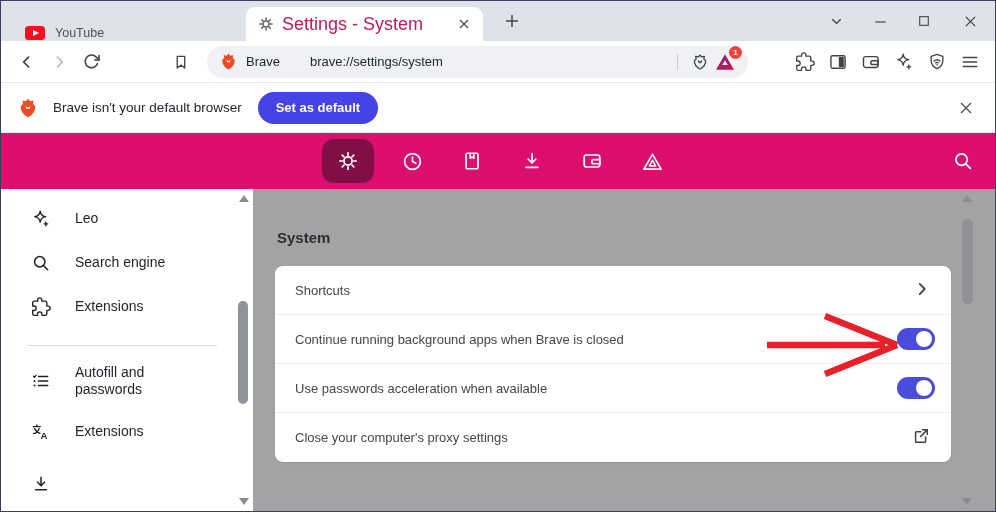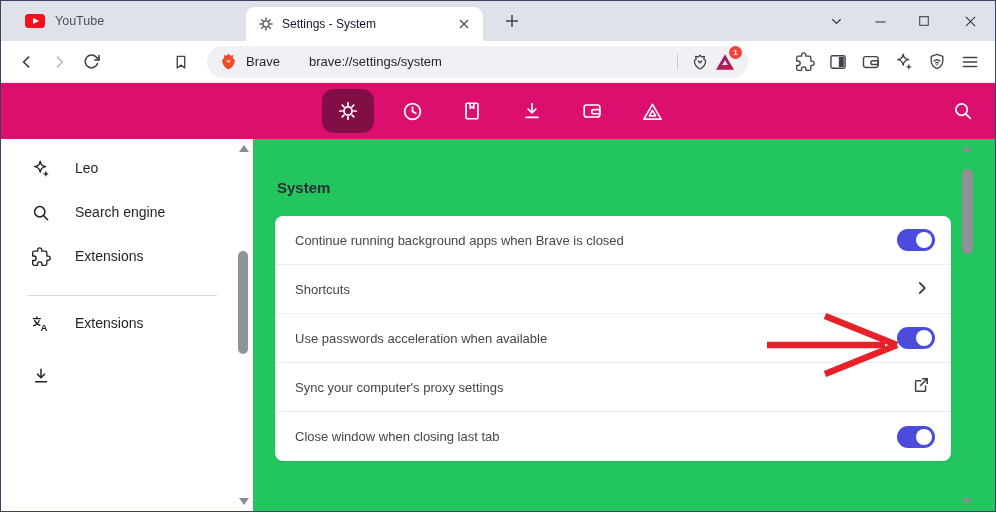--- a/index.html
+++ b/index.html
@@ -2,40 +2,40 @@
 <html><head>
 <meta charset="utf-8">
 <style>
   * { margin:0; padding:0; box-sizing:border-box; }
   html,body { width:996px; height:512px; overflow:hidden; }
   body { font-family:"Liberation Sans", sans-serif; background:#fff; }
   .window { width:996px; height:512px; border:1px solid #3a4062; display:flex; flex-direction:column; background:#fff; position:relative; }
 
   
   .tabbar { height:40px; background:#e0e2e9; position:relative; flex:0 0 auto; }
-  .tab-inactive { position:absolute; left:10px; top:0; height:40px; width:225px; display:flex; align-items:center; gap:10px; padding-left:14px; cursor:pointer; }
+  .tab-inactive { position:absolute; left:10px; top:12px; height:40px; width:225px; display:flex; align-items:center; gap:10px; padding-left:14px; cursor:pointer; }
   .tab-inactive .tab-label { font-size:12.5px; color:#4b515b; }
   .yt-icon { width:20px; height:14px; background:#f6101f; border-radius:3.5px; position:relative; flex:0 0 auto; }
   .yt-icon::after { content:""; position:absolute; left:8px; top:4px; border-left:6px solid #fff; border-top:3.5px solid transparent; border-bottom:3.5px solid transparent; }
   .tab-active { position:absolute; left:245px; top:6px; width:237px; height:34px; background:#fff; border-radius:9px 9px 0 0; display:flex; align-items:center; gap:8px; padding:0 10px 0 12px; }
-  .tab-active .tab-title { font-size:12px; color:#0f172a; flex:1; white-space:nowrap; overflow:hidden; }
+  .tab-active .tab-title { font-size:18px; color:#be185d; flex:1; white-space:nowrap; overflow:hidden; }
   .icon-btn { border:none; background:transparent; padding:0; display:flex; align-items:center; justify-content:center; cursor:pointer; }
   .tab-close { width:18px; height:18px; border-radius:50%; }
   .newtab-btn { position:absolute; left:500px; top:9px; width:22px; height:22px; }
   .win-ctl { position:absolute; top:0; height:40px; width:30px; }
   .wc-search { right:144px; } .wc-min { right:100px; } .wc-max { right:56px; } .wc-close { right:10px; }
 
   
   .toolbar { height:42px; background:#fff; display:flex; align-items:center; padding:0 12px; border-bottom:1px solid #e7e9ed; flex:0 0 auto; }
   .nav-btn { width:28px; height:28px; margin-right:4px; color:#3f434a; }
   .nav-btn.disabled { color:#b9bdc4; cursor:default; }
   .bookmark-btn { width:28px; height:28px; margin-left:58px; color:#3f434a; }
   .addressbar { flex:1; height:32px; margin-left:12px; margin-right:44px; background:#eff1f4; border-radius:16px; display:flex; align-items:center; padding:0 10px 0 12px; }
-  .addressbar .brand { font-size:13px; font-weight:500; color:#24272c; margin:0 14px 0 8px; }
-  .addressbar .url { font-size:13px; color:#24272c; flex:1; white-space:nowrap; overflow:hidden;margin-left:15px; }
+  .addressbar .brand { font-size:13px; font-weight:500; color:#24272c; margin:0 30px 0 8px; }
+  .addressbar .url { font-size:13px; color:#24272c; flex:1; white-space:nowrap; overflow:hidden; }
   .ab-sep { width:1px; height:16px; background:#c9cdd3; margin:0 10px; }
   .bat-wrap { position:relative; width:26px; height:26px; display:flex; align-items:center; justify-content:center; }
   .bat-badge { position:absolute; top:-3px; right:-4px; min-width:13px; height:13px; border-radius:7px; background:#ef4438; color:#fff; font-size:8px; font-weight:700; display:flex; align-items:center; justify-content:center; padding:0 3px; }
   .tool-right { display:flex; align-items:center; gap:7px; }
   .tool-right .icon-btn { width:26px; height:26px; color:#3f434a; }
 
   
   .infobar { height:50px; background:#fff; display:flex; align-items:center; padding:0 16px; border-bottom:1px solid #eceef2; flex:0 0 auto; }
   .infobar .msg { font-size:13.5px; color:#24272c; margin:0 16px 0 14px; }
   .default-btn { background:#4543e3; color:#fff; font-family:inherit; font-size:13px; font-weight:700; border:none; border-radius:17px; height:32px; padding:0 18px; cursor:pointer; }
@@ -55,21 +55,21 @@
   .side-item .si-icon { width:20px; height:20px; flex:0 0 auto; color:#1f2128; }
   .side-item .si-label { font-size:14px; font-weight:500; line-height:1.25; max-width:126px; }
   .side-item.tall { height:58px; margin-top:6px; }
   .side-divider { border-top:1px solid #d9dce1; margin:16px 36px 6px 26px; }
   .side-scroll { position:absolute; right:3px; top:2px; bottom:2px; width:13px; }
   .scroll-up, .scroll-down { position:absolute; left:2px; width:0; height:0; }
   .scroll-up { top:4px; border-left:5px solid transparent; border-right:5px solid transparent; border-bottom:7px solid #8a8d92; }
   .scroll-down { bottom:4px; border-left:5px solid transparent; border-right:5px solid transparent; border-top:7px solid #8a8d92; }
   .side-thumb { position:absolute; left:1px; top:110px; width:10px; height:103px; border-radius:5px; background:#909398; }
 
-  .main { flex:1; background:#22c55e; position:relative; overflow:hidden; }
+  .main { flex:1; background:#a3a3a3; position:relative; overflow:hidden; }
   .main-heading { margin:40px 0 0 24px; font-size:15px; font-weight:700; color:#2b2d33; }
   .card { margin:20px 0 0 22px; width:676px; background:#fff; border-radius:8px; box-shadow:0 1px 2px rgba(0,0,0,.08); overflow:hidden; }
   .row { height:49px; display:flex; align-items:center; padding:0 16px 0 20px; border-bottom:1px solid #eceef1; }
   .row:last-child { border-bottom:none; }
   .row .row-label { flex:1; font-size:13px; color:#43464c; }
   .toggle { width:38px; height:22px; border-radius:11px; background:#4b4cdc; position:relative; border:none; cursor:pointer; flex:0 0 auto; }
   .toggle .knob { position:absolute; right:3px; top:3px; width:16px; height:16px; border-radius:50%; background:#fff; }
   .row-icon { width:24px; height:24px; color:#3e4248; }
   .main-scroll { position:absolute; right:20px; top:2px; bottom:2px; width:15px; }
   .main-thumb { position:absolute; left:2px; top:28px; width:11px; height:85px; border-radius:5px; background:#8f9194; }
@@ -214,20 +214,35 @@
         </svg>
       </button>
       <button class="icon-btn">
         <svg width="20" height="20" viewBox="0 0 24 24" stroke="currentColor" stroke-width="1.8" stroke-linecap="round">
             <path d="M4 6.5h16M4 12h16M4 17.5h16"></path>
           </svg>
       </button>
     </div>
   </div>
 
+  <div class="infobar">
+    <span>
+      <svg width="22" height="22" viewBox="0 0 24 24">
+        <path fill="#ee4b26" d="M12 2l2.4 2.7 3.8-.9-.9 3.6L20 10c0 6-3.5 9.6-8 12-4.5-2.4-8-6-8-12l2.7-2.6-.9-3.6 3.8.9z"></path>
+        <path fill="#fff" d="M9.3 9.6l2.7 2 2.7-2-1.1 3.4h-3.2z"></path>
+      </svg>
+    </span>
+    <span class="msg">Brave isn't your default browser</span>
+    <button class="default-btn">Set as default</button>
+    <button class="icon-btn infobar-close">
+      <svg width="14" height="14" viewBox="0 0 14 14" stroke="currentColor" stroke-width="1.4">
+          <path d="M2 2l10 10M12 2 2 12"></path>
+        </svg>
+    </button>
+  </div>
 
   <div class="pinkband">
     <button class="icon-btn pb-btn active">
       <svg width="22" height="22" viewBox="0 0 24 24" stroke="#fff" fill="none" stroke-width="1.9" stroke-linecap="round">
         <circle cx="12" cy="12" r="4.4"></circle>
         <path d="M18.3 12h2.6M16.45 16.45l1.85 1.85M12 18.3v2.6M7.55 16.45 5.7 18.3M5.7 12H3.1M7.55 7.55 5.7 5.7M12 5.7V3.1M16.45 7.55 18.3 5.7"></path>
       </svg>
     </button>
     <button class="icon-btn pb-btn">
       <svg width="23" height="23" viewBox="0 0 24 24" stroke="#fff" fill="none" stroke-width="1.8" stroke-linecap="round">
@@ -289,20 +304,31 @@
       </div>
       <div class="side-item">
         <span class="si-icon">
           <svg width="20" height="20" viewBox="0 0 24 24" stroke="currentColor" fill="none" stroke-width="1.6" stroke-linejoin="round">
             <path d="M20.5 11h-1.5V7a2 2 0 0 0-2-2h-4V3.5a2.5 2.5 0 0 0-5 0V5H4a2 2 0 0 0-2 2v3.8h1.5a2.7 2.7 0 0 1 0 5.4H2V20a2 2 0 0 0 2 2h3.8v-1.5a2.7 2.7 0 0 1 5.4 0V22H17a2 2 0 0 0 2-2v-4h1.5a2.5 2.5 0 0 0 0-5z"></path>
           </svg>
         </span>
         <span class="si-label">Extensions</span>
       </div>
       <div class="side-divider"></div>
+      <div class="side-item tall">
+        <span class="si-icon">
+          <svg width="20" height="20" viewBox="0 0 24 24" stroke="currentColor" fill="none" stroke-width="1.8" stroke-linecap="round">
+            <path d="M9 6.5h11M9 12h11M9 17.5h11"></path>
+            <path d="M3 6.3l1.2 1.2 2-2.3" stroke-width="1.5"></path>
+            <circle cx="4.2" cy="12" r="1.2" fill="currentColor" stroke="none"></circle>
+            <circle cx="4.2" cy="17.5" r="1.2" fill="currentColor" stroke="none"></circle>
+          </svg>
+        </span>
+        <span class="si-label">Autofill and passwords</span>
+      </div>
       <div class="side-item">
         <span class="si-icon">
           <svg width="20" height="20" viewBox="0 0 24 24" stroke="currentColor" fill="none" stroke-width="1.6" stroke-linecap="round">
             <path d="M2.8 5.5h8.4M7 3.4v2.1M4.3 8c1.6 3.2 4 5 6.4 5.6M9.7 8c-1.3 3.4-3.7 5.3-6.6 6"></path>
             <text x="11.5" y="20" font-size="11.5" font-weight="700" fill="currentColor" stroke="none" font-family="inherit">A</text>
           </svg>
         </span>
         <span class="si-label">Extensions</span>
       </div>
       <div class="side-item" style="margin-top:8px;">
@@ -317,55 +343,49 @@
         <span class="scroll-up"></span>
         <span class="side-thumb"></span>
         <span class="scroll-down"></span>
       </div>
     </nav>
 
     <section class="main">
       <h1 class="main-heading">System</h1>
 
       <div class="card">
-        <div class="row">
-          <span class="row-label">Continue running background apps when Brave is closed</span>
-          <button class="toggle" aria-checked="true">
-            <span class="knob"></span>
-          </button>
-        </div>
         <div class="row">
           <span class="row-label">Shortcuts</span>
           <span class="row-icon">
             <svg width="22" height="22" viewBox="0 0 24 24" stroke="currentColor" fill="none" stroke-width="2" stroke-linecap="round" stroke-linejoin="round">
                 <path d="M9.5 6.5 15 12l-5.5 5.5"></path>
               </svg>
           </span>
         </div>
         <div class="row">
+          <span class="row-label">Continue running background apps when Brave is closed</span>
+          <button class="toggle" aria-checked="true">
+            <span class="knob"></span>
+          </button>
+        </div>
+        <div class="row">
           <span class="row-label">Use passwords acceleration when available</span>
           <button class="toggle" aria-checked="true">
             <span class="knob"></span>
           </button>
         </div>
         <div class="row">
-          <span class="row-label">Sync your computer's proxy settings</span>
+          <span class="row-label">Close your computer's proxy settings</span>
           <span class="row-icon">
             <svg width="20" height="20" viewBox="0 0 24 24" stroke="currentColor" fill="none" stroke-width="1.8" stroke-linecap="square">
               <path d="M17.5 13.5v5a1 1 0 0 1-1 1H6.5a1 1 0 0 1-1-1V8a1 1 0 0 1 1-1h5"></path>
               <path d="M14 4.5h5.5V10M19 5l-7.5 7.5"></path>
             </svg>
           </span>
         </div>
-        <div class="row">
-          <span class="row-label">Close window when closing last tab</span>
-          <button class="toggle" aria-checked="true">
-            <span class="knob"></span>
-          </button>
-        </div>
       </div>
 
       <div class="main-scroll">
         <span class="scroll-up"></span>
         <span class="main-thumb"></span>
         <span class="scroll-down"></span>
       </div>
     </section>
   </div>
 

